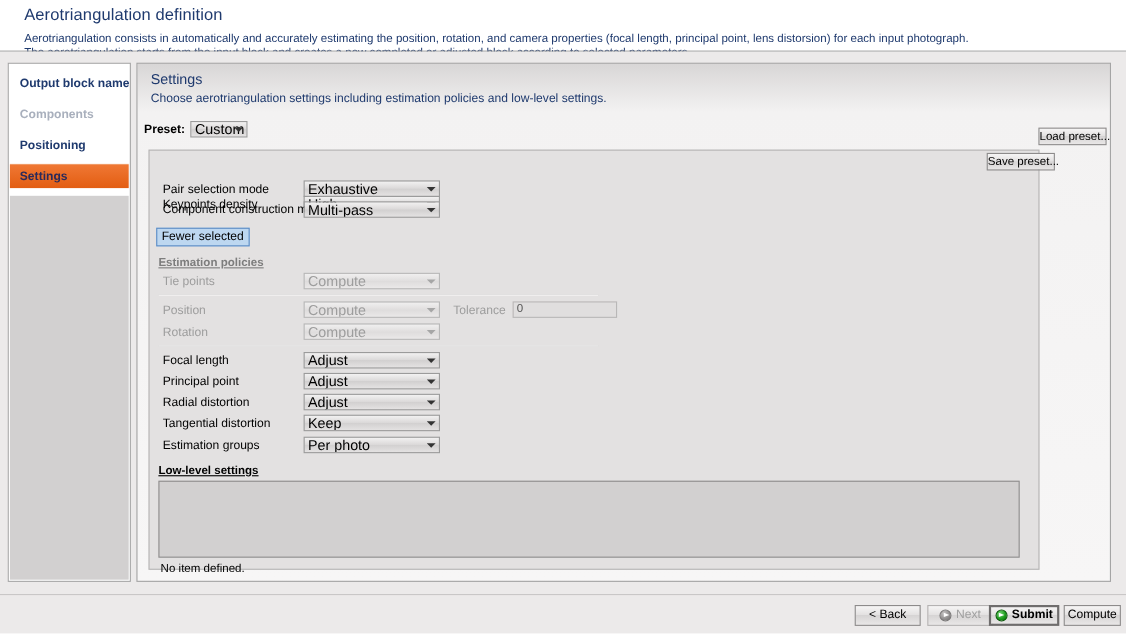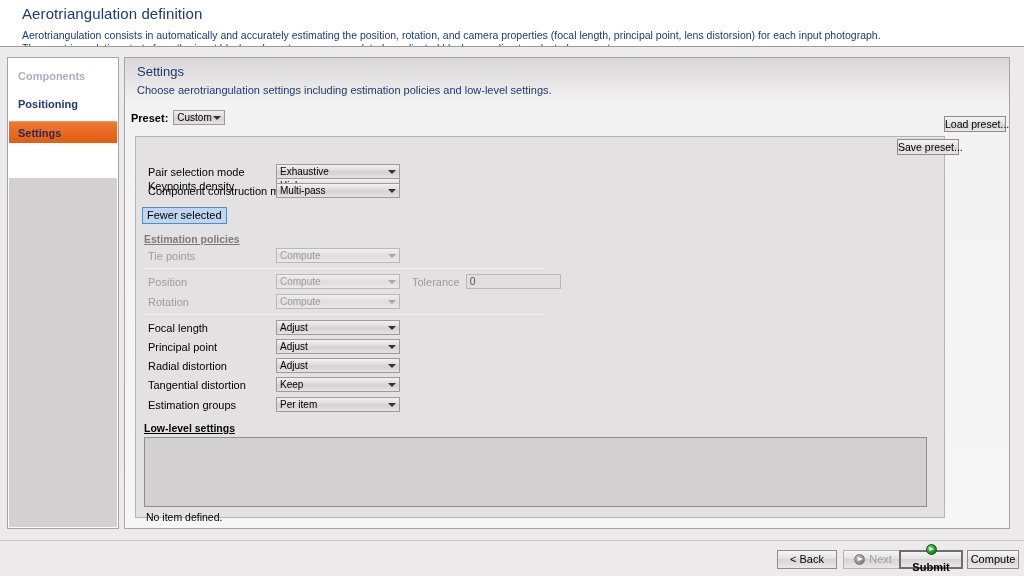--- a/index.html
+++ b/index.html
@@ -108,21 +108,21 @@
     display: flex; align-items: center; gap: 5px;
   }
   .preset-label { font-size: 11px; color: #000; font-weight: bold; }
 
   
   .combo {
     position: relative;
     height: 15px;
     background: linear-gradient(to bottom, #f2f1f1 0%, #dbd9d9 48%, #d2d0d0 52%, #e4e2e2 100%);
     border: 1px solid #9b9b9b;
-    font-size: 10px;
+    font-size: 13px;
     color: #000;
     line-height: 13px;
     padding: 0 20px 0 3px;
     white-space: nowrap;
     overflow: hidden;
     cursor: default;
   }
   .combo .arr {
     position: absolute; right: 3px; top: 50%;
     margin-top: -2px;
@@ -281,20 +281,23 @@
     <div class="wiz-desc">Aerotriangulation consists in automatically and accurately estimating the position, rotation, and camera properties (focal length, principal point, lens distorsion) for each input photograph.</div>
     <div class="wiz-desc">The aerotriangulation starts from the input block and creates a new completed or adjusted block according to selected parameters.</div>
   </div>
   <div class="header-rule"></div>
 
   <div class="wiz-body">
 
     <div class="sidebar">
       <div class="side-filler"></div>
       <div class="side-items" style="position:relative;">
+        <div class="side-item">
+          <span>Output block name</span>
+        </div>
         <div class="side-item disabled">
           <span>Components</span>
         </div>
         <div class="side-item">
           <span>Positioning</span>
         </div>
         <div class="side-item selected">
           <span>Settings</span>
         </div>
       </div>
@@ -401,21 +404,21 @@
           <span class="lbl">Tangential distortion</span>
           <div class="combo">
             <span>Keep</span>
             <span class="arr"></span>
           </div>
         </div>
 
         <div class="row" style="left:12px; top:260px;">
           <span class="lbl">Estimation groups</span>
           <div class="combo">
-            <span>Per item</span>
+            <span>Per photo</span>
             <span class="arr"></span>
           </div>
         </div>
 
         <div class="section-title" style="left:8px; top:285px;">Low-level settings</div>
         <div class="lowbox" style="left:8px; top:300px; width:783px; height:70px;"></div>
         <div class="lowtext" style="left:10px; top:374px;">No item defined.</div>
 
       </div>
 
@@ -426,21 +429,21 @@
   </div>
 
   <div class="footer">
     <div class="btn foot-btn" style="left:777px; width:60px;">
       <span>&lt; Back</span>
     </div>
     <div class="btn foot-btn dis" style="left:843px; width:60px;">
       <span class="circ-arrow grey"></span>
       <span>Next</span>
     </div>
-    <div class="btn foot-btn default" style="left:899px; width:64px;flex-direction:column;">
+    <div class="btn foot-btn default" style="left:899px; width:64px;">
       <span class="circ-arrow green"></span>
       <span>Submit</span>
     </div>
     <div class="btn foot-btn" style="left:967px; width:52px;">
       <span>Compute</span>
     </div>
   </div>
 
 </div>
 

